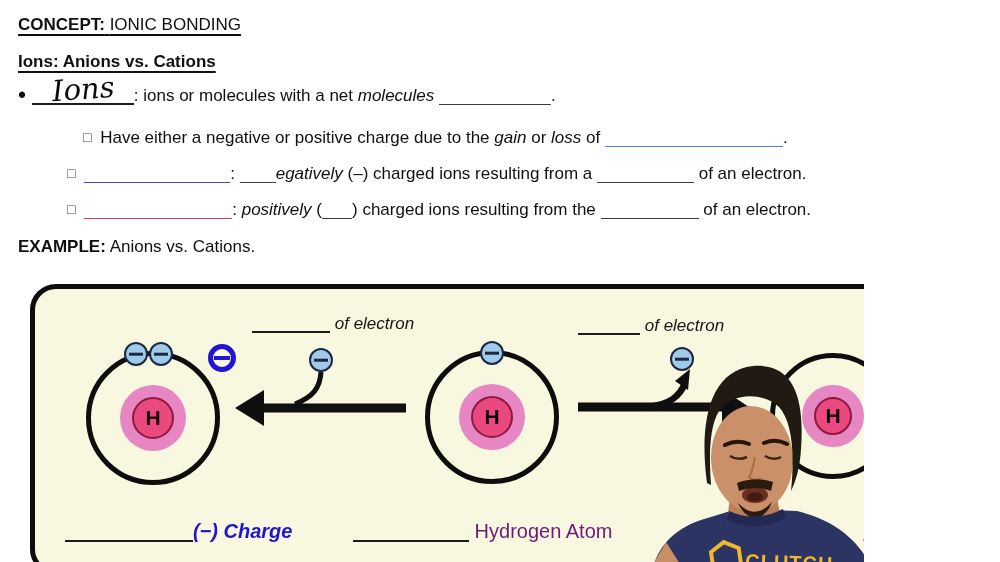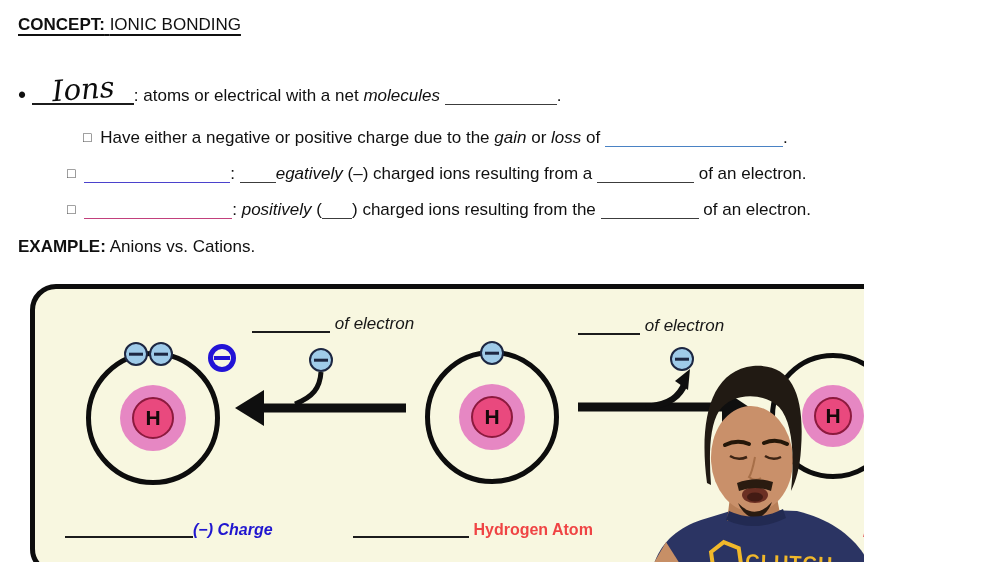--- a/index.html
+++ b/index.html
@@ -43,43 +43,46 @@
   .neg-ic{width:28px;height:28px;border:5px solid #2213d6;}
   .neg-ic .hbar{position:absolute;left:1px;right:1px;top:50%;height:4px;transform:translateY(-50%);background:#2213d6;}
   .pos-ic{width:26px;height:26px;border:4px solid #d6121f;}
   .pos-ic .hbar{position:absolute;left:1px;right:1px;top:50%;height:3.4px;transform:translateY(-50%);background:#d6121f;}
   .pos-ic .vbar{position:absolute;top:1px;bottom:1px;left:50%;width:3.4px;transform:translateX(-50%);background:#d6121f;}
 
   #arrow-svg{position:absolute;left:0;top:0;z-index:3;pointer-events:none;}
 
   .dlabel{position:absolute;z-index:2;font-size:17px;white-space:nowrap;color:#171717;}
   .dblank{display:inline-block;height:12px;border-bottom:2px solid #1c1c1c;vertical-align:text-bottom;}
-  .blabel{position:absolute;z-index:2;font-size:16px;white-space:nowrap;}
+  .blabel{position:absolute;z-index:2;font-size:20px;white-space:nowrap;}
   .dblank2{display:inline-block;height:16px;border-bottom:2.2px solid #1c1c1c;vertical-align:text-bottom;}
   .neg-lbl{font-style:italic;font-weight:600;color:#2016cf;}
-  .hyd-lbl{font-weight:bold;color:#ef4444;}
+  .hyd-lbl{font-weight:normal;color:#701a75;}
   .pos-lbl{font-style:italic;font-weight:600;color:#d41324;}
 
   #person-svg{position:absolute;left:615px;top:77px;z-index:6;}
   .clutch-text{font-family:"Liberation Sans",sans-serif;font-weight:bold;font-size:20px;
                fill:#f1b82a;letter-spacing:1px;}
 </style>
 </head>
 <body>
 
 <div id="screen">
 
   <div class="t-line" style="top:14px;left:18px">
     <span class="u"><span class="b">CONCEPT:</span> <span>IONIC BONDING</span></span>
   </div>
 
+  <div class="t-line b u" style="top:51px;left:18px">
+    <span>Ions: Anions vs. Cations</span>
+  </div>
 
   <div class="t-line" style="top:84px;left:18px">
     <span class="bullet">•</span>
-    <span class="hand-blank"><span class="handwritten">Ions</span></span><span>: atoms or electrical with a net</span>
+    <span class="hand-blank"><span class="handwritten">Ions</span></span><span>: ions or molecules with a net</span>
     <i>molecules</i>
     <span class="blank" style="width:112px"></span><span>.</span>
   </div>
 
   <div class="t-line" style="top:126px;left:83px">
     <span class="sq">□</span>
     <span>Have either a negative or positive charge due to the</span>
     <i>gain</i>
     <span>or</span>
     <i>loss</i>

